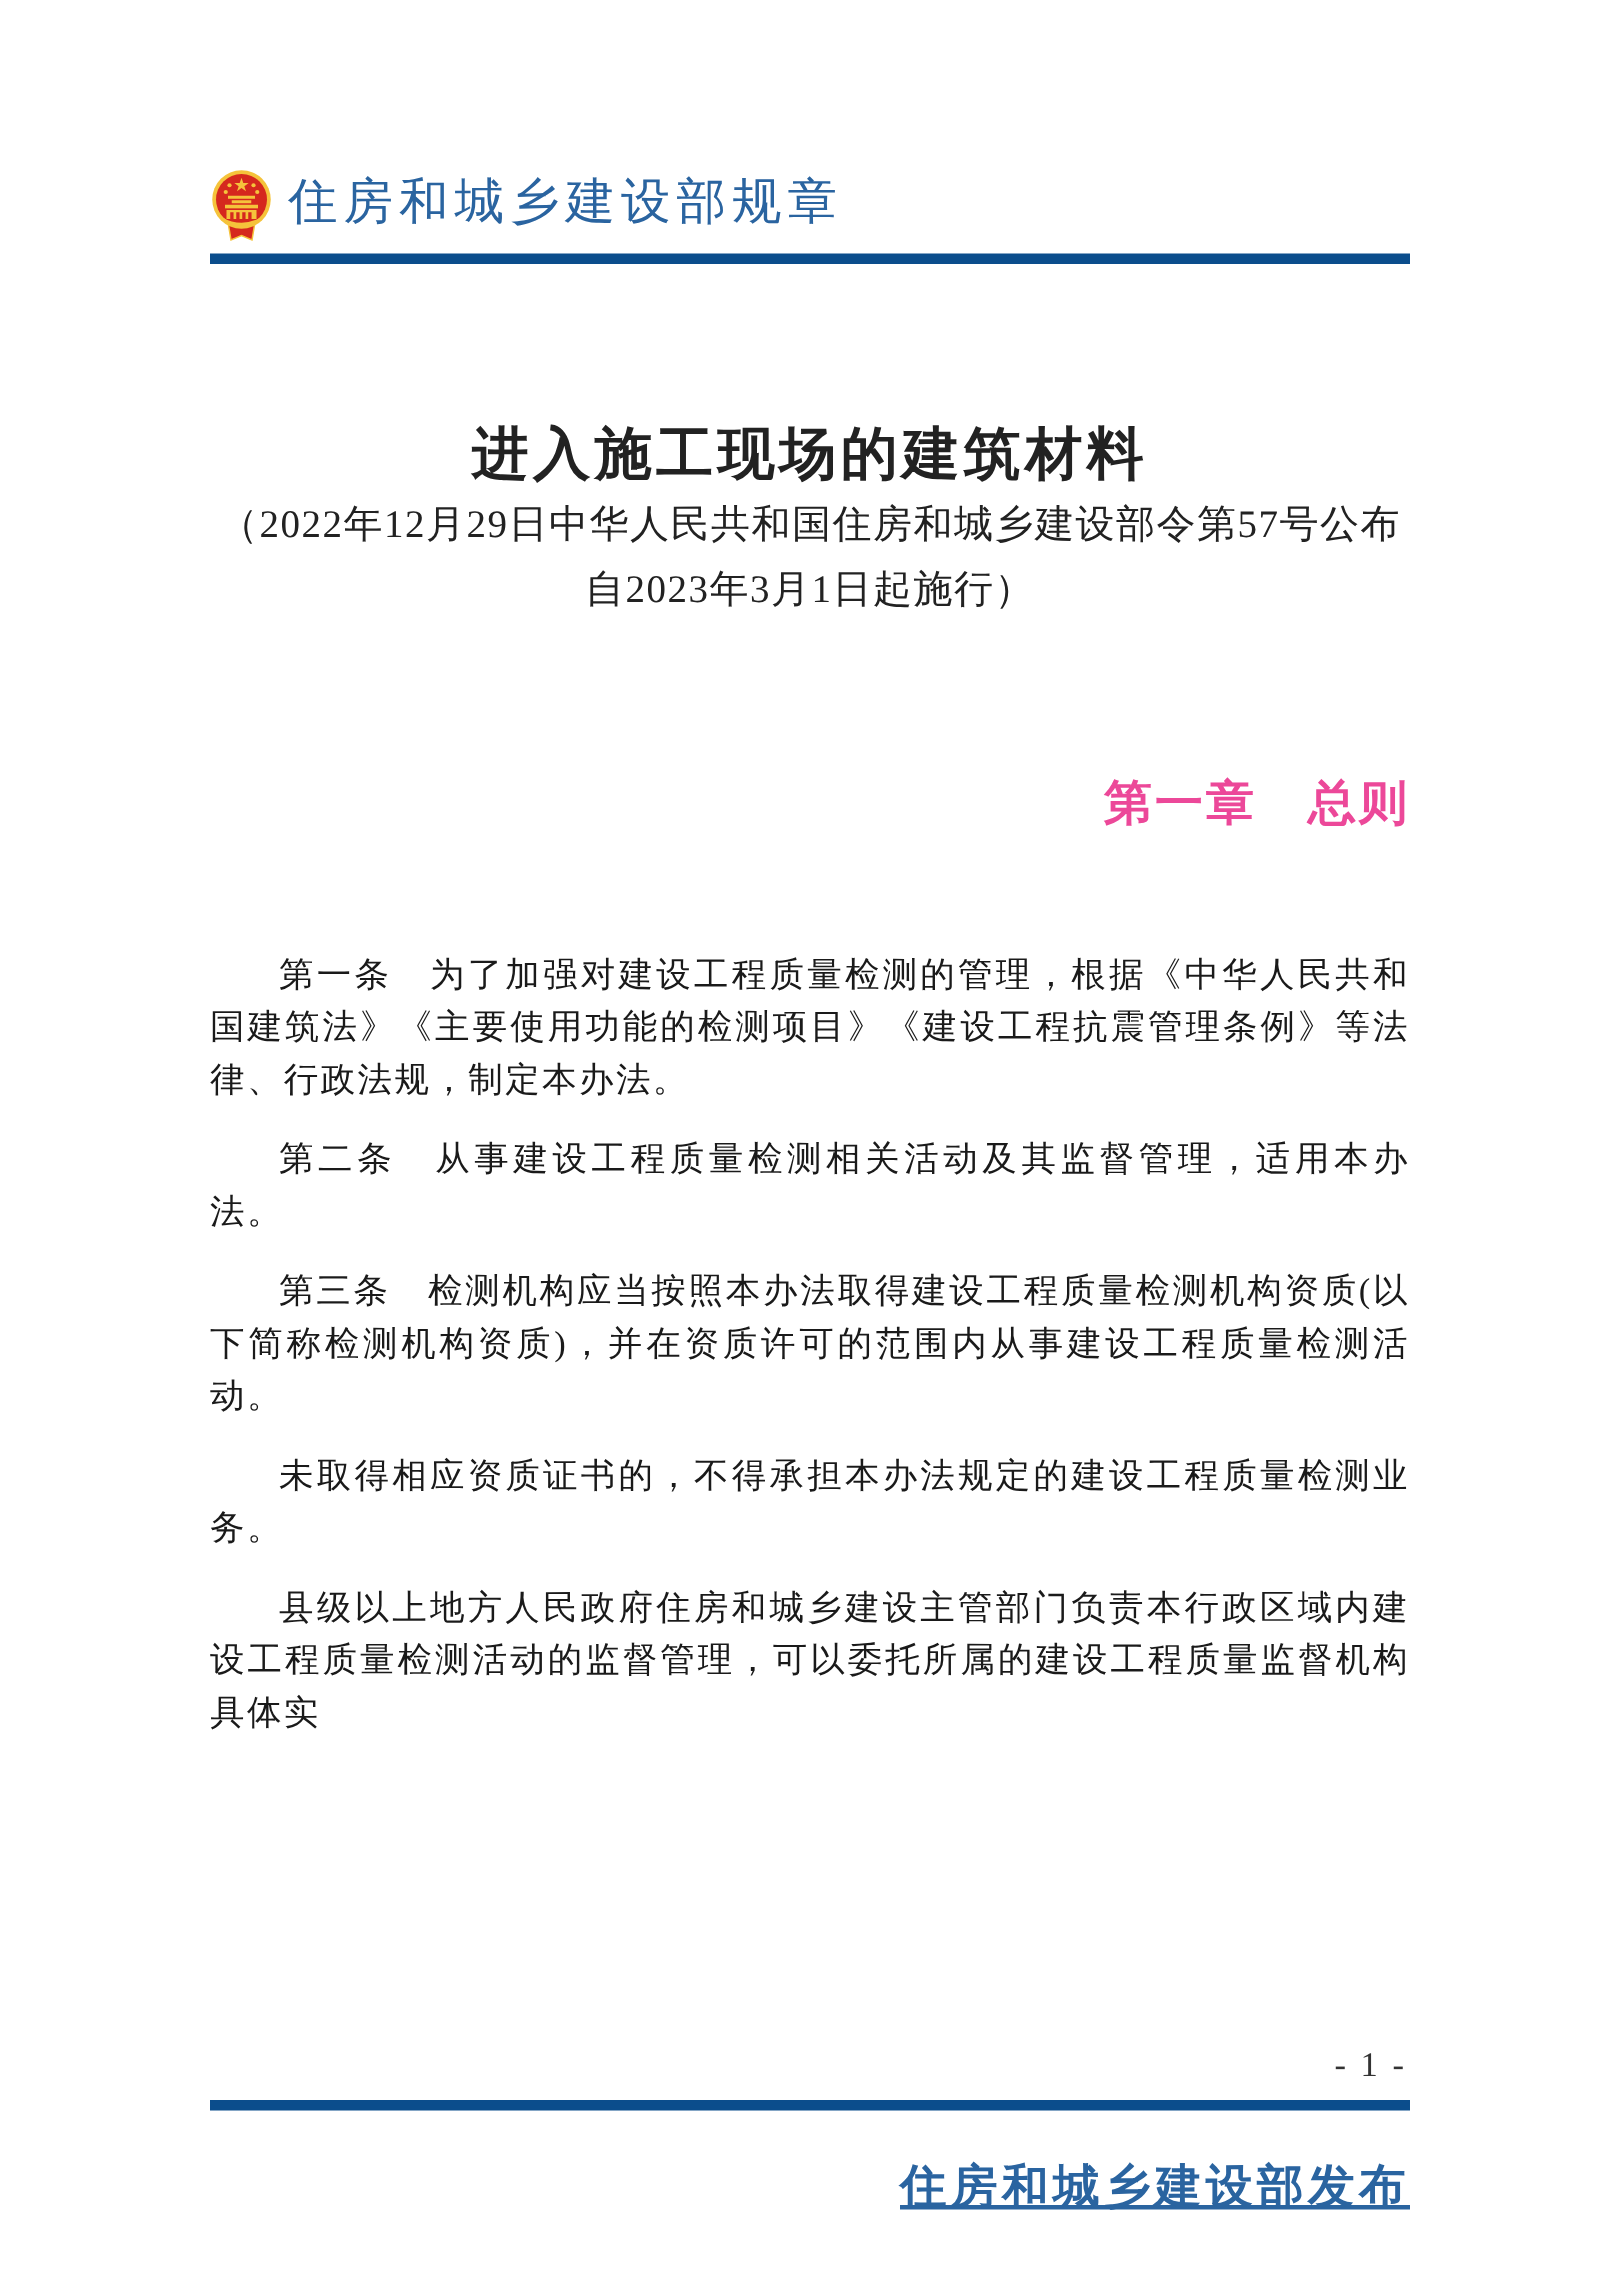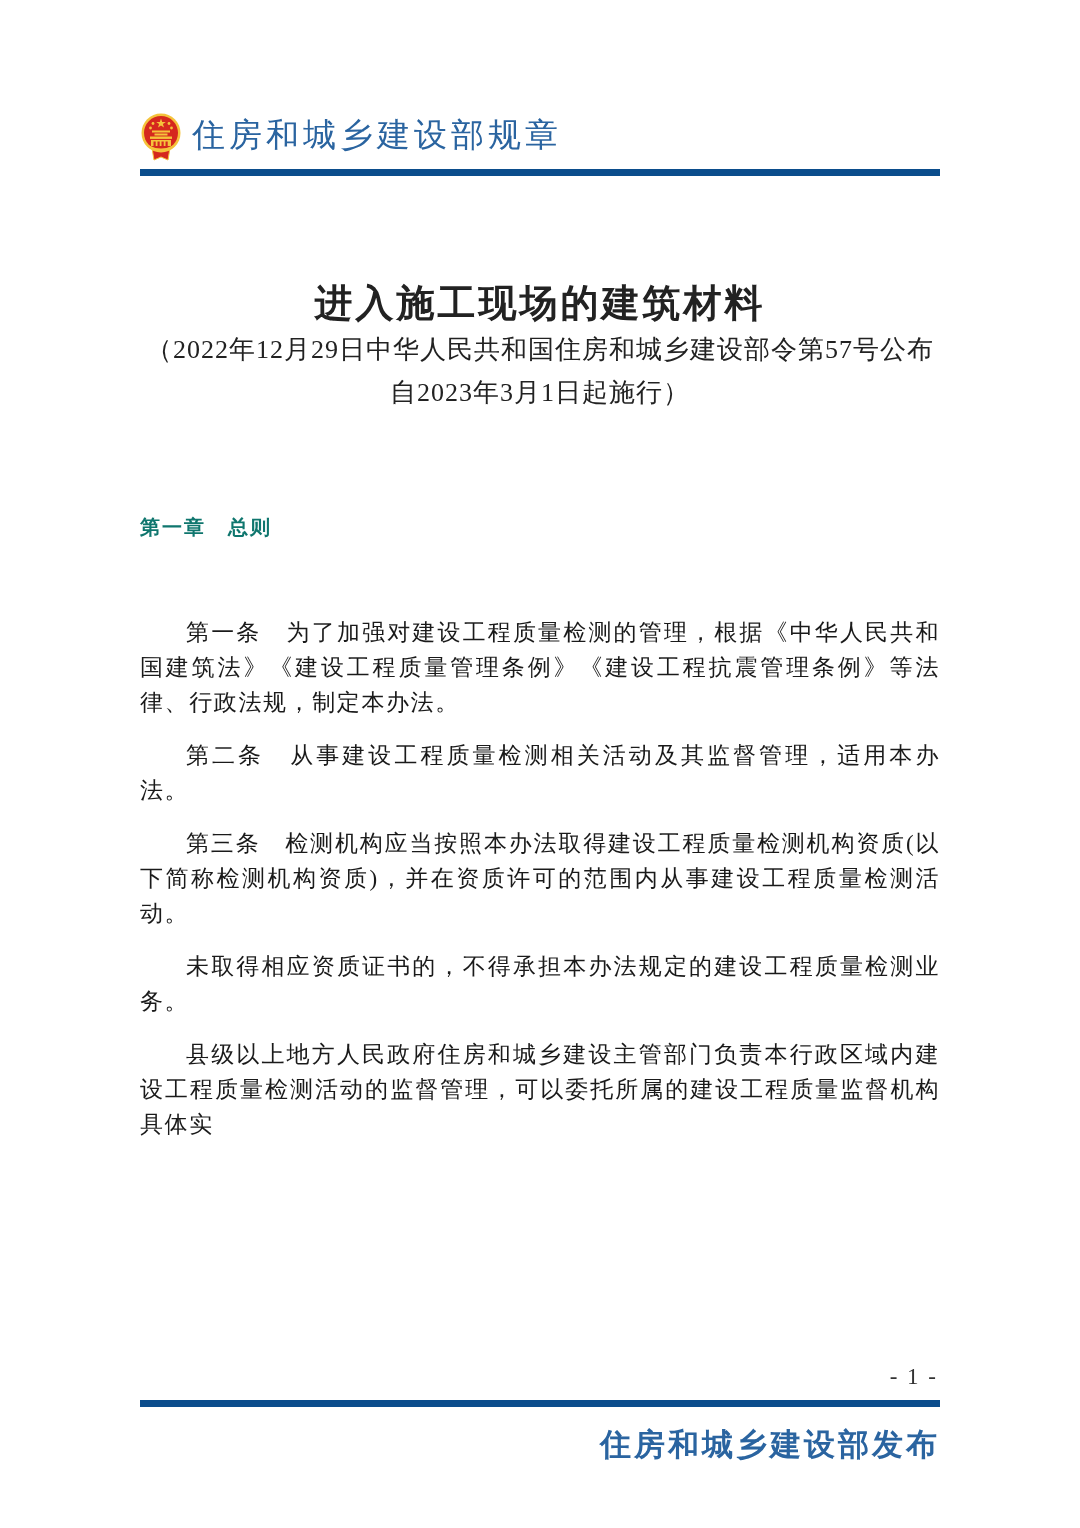--- a/index.html
+++ b/index.html
@@ -62,25 +62,25 @@
     text-align: center;
     font-size: 26px;
     line-height: 43px;
     letter-spacing: 1px;
     color: #222;
   }
 
   
   .chapter-heading {
     margin-top: 100px;
-    text-align: left;
+    text-align: right;
     font-family: "Liberation Sans", sans-serif;
-    font-size: 20px;
+    font-size: 32px;
     font-weight: bold;
-    color: #0f766e;
+    color: #ec4899;
     letter-spacing: 2px;
   }
 
   
   .body-text {
     margin-top: 74px;
     font-size: 23px;
     line-height: 35px;
     letter-spacing: 1.6px;
     text-align: justify;
@@ -101,26 +101,27 @@
   .page-number {
     text-align: right;
     font-size: 23px;
     letter-spacing: 2px;
     color: #333;
     padding-right: 2px;
     line-height: 30px;
   }
   .footer-rule { margin-top: 8px; }
   .publisher {
-    margin-top: 17px;
+    margin-top: 30px;
     text-align: right;
     font-size: 31px;
     font-weight: bold;
     color: #2a64a0;
     letter-spacing: 3px;
+    text-decoration: underline;
   }
 </style>
 </head>
 <body>
 
 <div class="page">
   <div class="content">
 
     <div class="header-bar">
       <svg class="emblem" viewBox="0 0 42 50" xmlns="http://www.w3.org/2000/svg">
@@ -153,21 +154,21 @@
 
     <div class="doc-title">进入施工现场的建筑材料</div>
     <div class="doc-subtitle">
       <div>（2022年12月29日中华人民共和国住房和城乡建设部令第57号公布</div>
       <div>自2023年3月1日起施行）</div>
     </div>
 
     <div class="chapter-heading">第一章　总则</div>
 
     <div class="body-text">
-      <p>第一条　为了加强对建设工程质量检测的管理，根据《中华人民共和国建筑法》《建设工程质量管理条例》《建设工程抗震管理条例》等法律、行政法规，制定本办法。</p>
+      <p>第一条　为了加强对建设工程质量检测的管理，根据《中华人民共和国建筑法》《主要使用功能的检测项目》《建设工程抗震管理条例》等法律、行政法规，制定本办法。</p>
       <p>第二条　从事建设工程质量检测相关活动及其监督管理，适用本办法。</p>
       <p>第三条　检测机构应当按照本办法取得建设工程质量检测机构资质(以下简称检测机构资质)，并在资质许可的范围内从事建设工程质量检测活动。</p>
       <p>未取得相应资质证书的，不得承担本办法规定的建设工程质量检测业务。</p>
       <p>县级以上地方人民政府住房和城乡建设主管部门负责本行政区域内建设工程质量检测活动的监督管理，可以委托所属的建设工程质量监督机构具体实</p>
     </div>
   </div>
 
   <div class="footer">
     <div class="page-number">- 1 -</div>
     <div class="rule footer-rule"></div>

